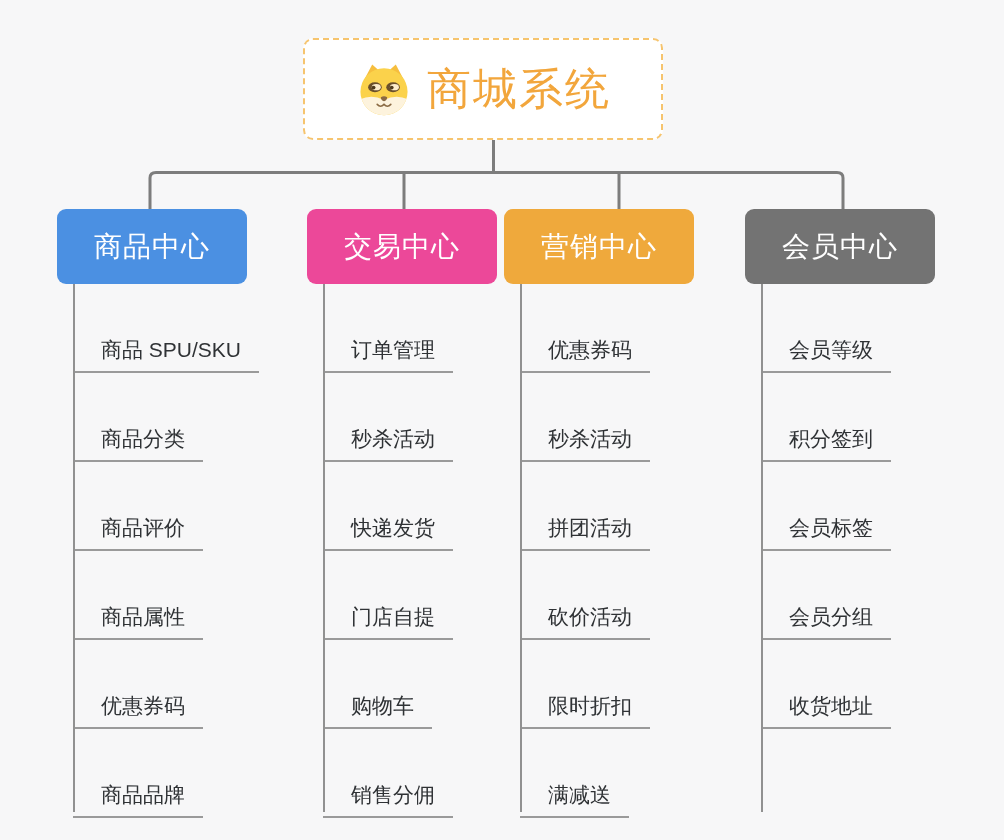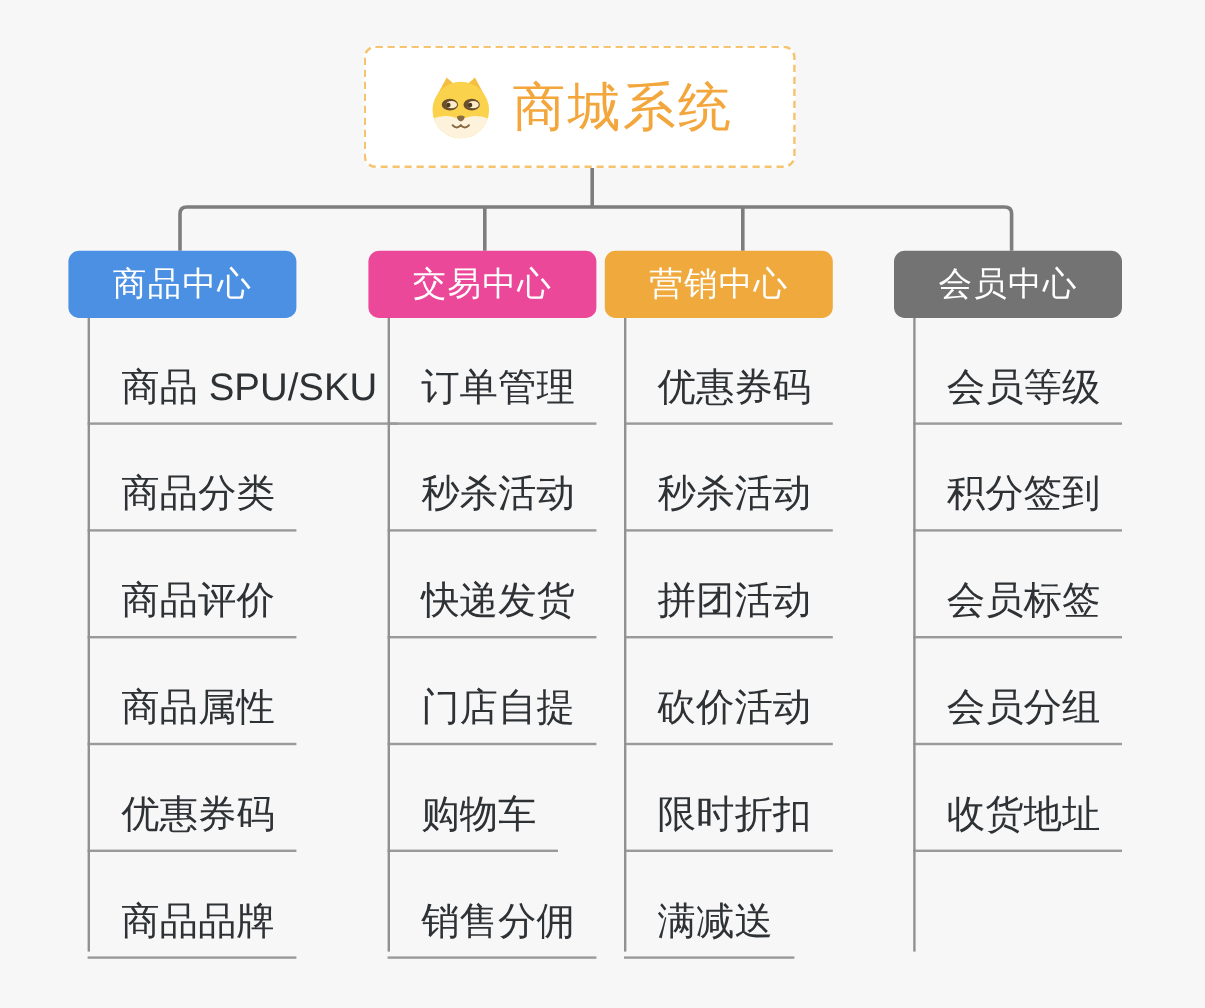--- a/index.html
+++ b/index.html
@@ -16,34 +16,34 @@
     background:#ffffff;border:2px dashed #f6c46e;border-radius:10px;
     box-sizing:border-box;
     display:flex;align-items:center;justify-content:center;gap:14px;
   }
   .root-title{font-size:44px;letter-spacing:2px;font-weight:400;}
   .dog-icon{width:58px;height:56px;flex:0 0 auto;}
   
   .branch{position:absolute;top:209px;width:190px;}
   .col1{left:57px;} .col2{left:307px;} .col3{left:504px;} .col4{left:745px;}
   .branch-header{
-    height:56px;border-radius:9px;
+    height:75px;border-radius:9px;
     display:flex;align-items:center;justify-content:center;
     color:#ffffff;font-size:28px;letter-spacing:1px;font-family:Liberation Mono, monospace;
   }
   .leaves{position:relative;}
   .trunk{
     position:absolute;left:16px;top:0;width:2px;height:528px;
     background:#919191;
   }
   .leaf{height:89px;margin-left:16px;display:flex;align-items:flex-end;}
   .leaf:first-of-type{height:83px;}
   .leaf-text{
     display:inline-block;white-space:nowrap;
-    font-size:32px;color:#2f3235;
+    font-size:21px;color:#2f3235;
     padding:0 18px 7px 28px;
     border-bottom:2px solid #9a9a9a;
   }
 </style>
 </head>
 <body>
 
 <svg id="connector-svg" viewBox="0 0 1004 840" xmlns="http://www.w3.org/2000/svg">
   <g fill="none" stroke="#7d7d7d" stroke-width="3">
     <path d="M493.5,140 L493.5,172"></path>

